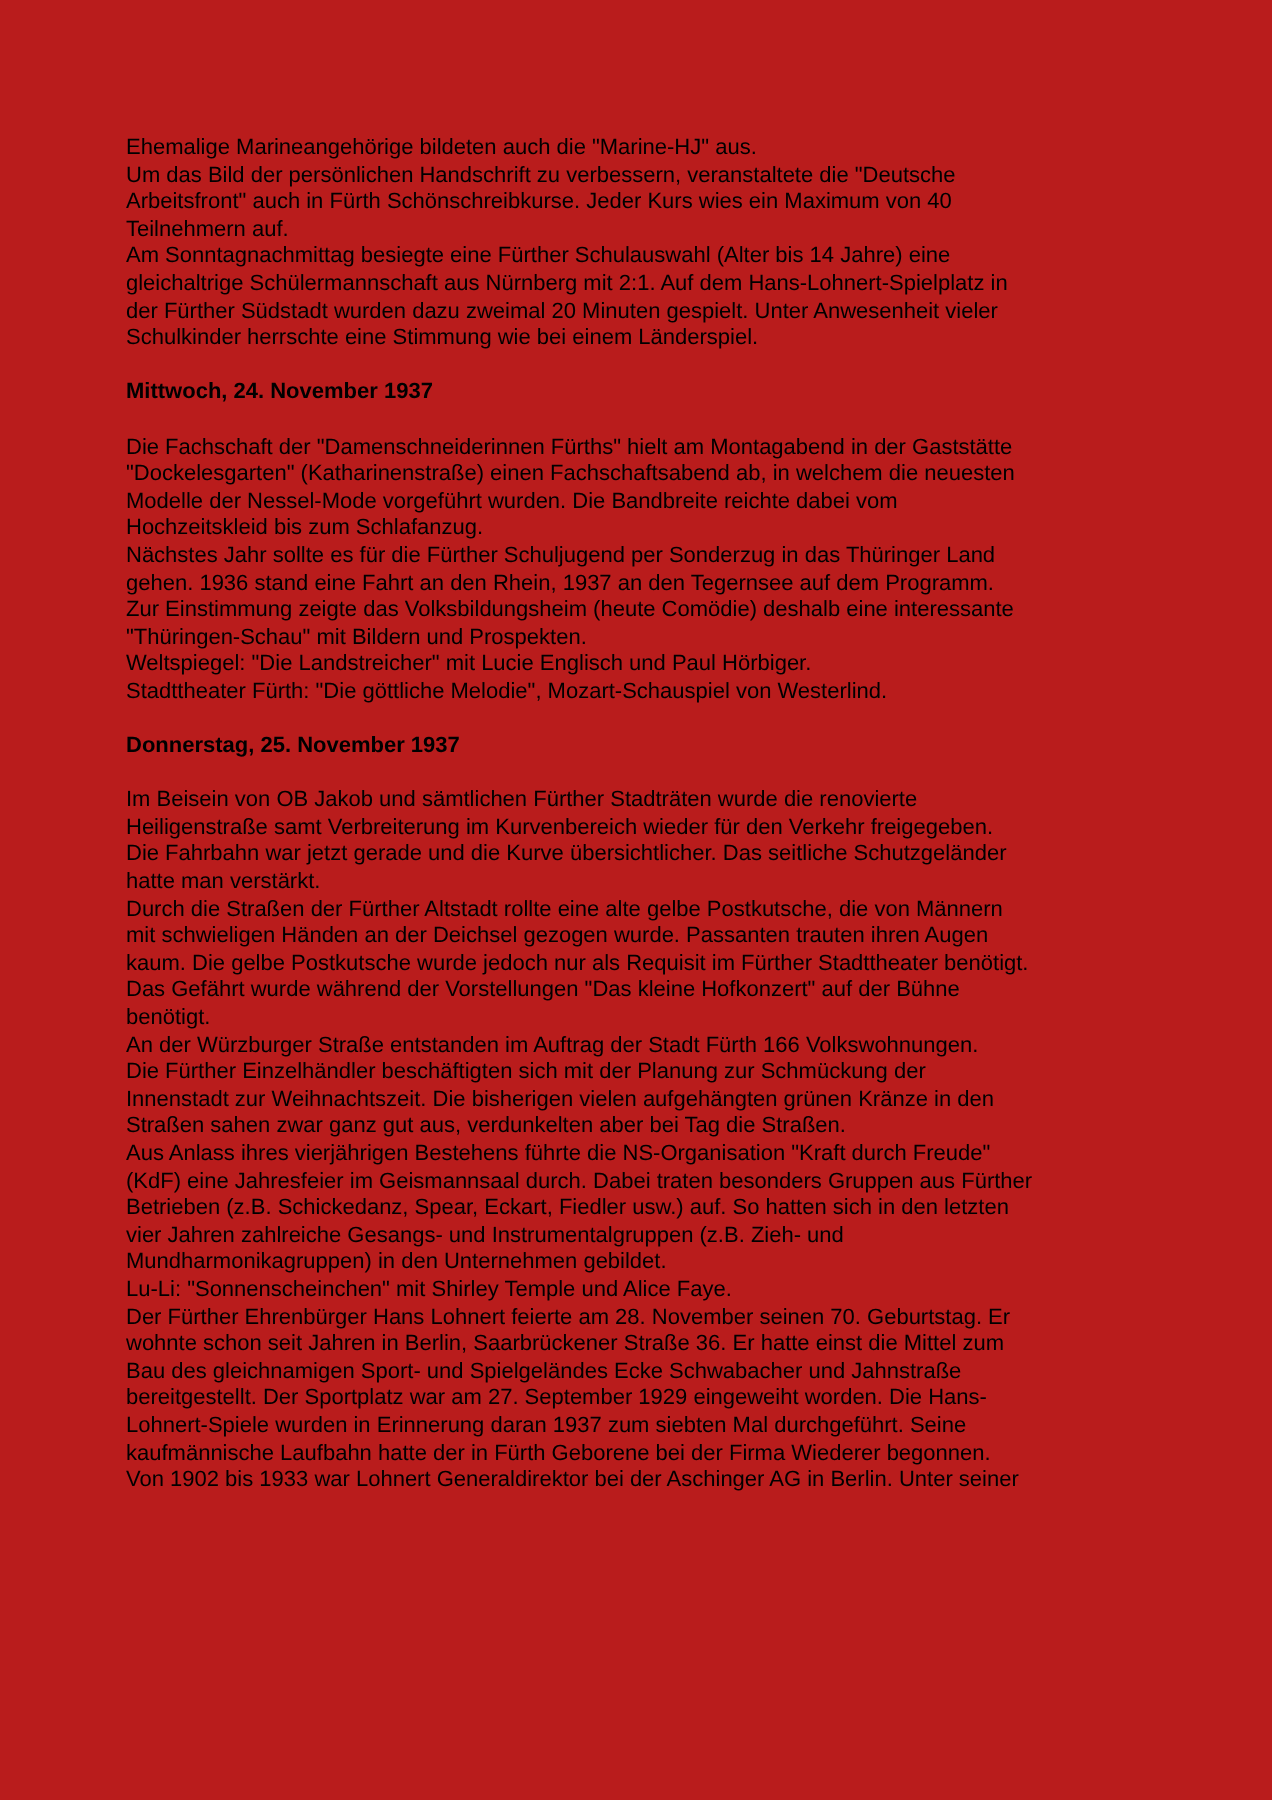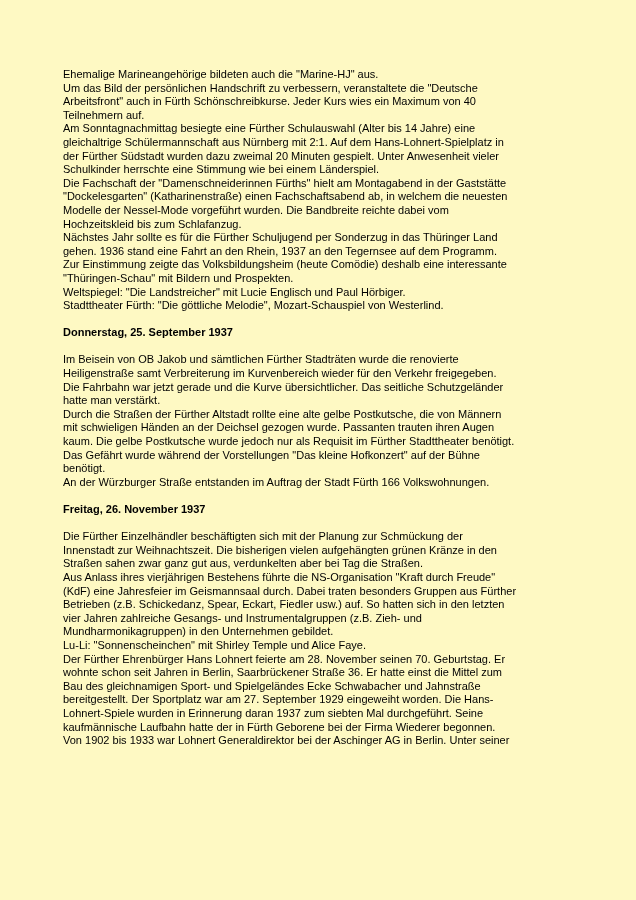--- a/index.html
+++ b/index.html
@@ -8,21 +8,21 @@
     background: #ffffff;
   }
   body {
     width: 636px;
     height: 900px;
     overflow: hidden;
   }
   .page {
     width: 636px;
     height: 900px;
-    background: #fef9c3;
+    background: #b91c1c;
     box-sizing: border-box;
     padding: 68px 0 0 63px;
   }
   .content {
     width: 540px;
     color: #000000;
     font-family: "Liberation Sans", "DejaVu Sans", sans-serif;
     font-size: 11px;
     line-height: 13.6px;
   }
@@ -47,48 +47,48 @@
     <p class="body-paragraph">Ehemalige Marineangehörige bildeten auch die "Marine-HJ" aus.
 Um das Bild der persönlichen Handschrift zu verbessern, veranstaltete die "Deutsche
 Arbeitsfront" auch in Fürth Schönschreibkurse. Jeder Kurs wies ein Maximum von 40
 Teilnehmern auf.
 Am Sonntagnachmittag besiegte eine Fürther Schulauswahl (Alter bis 14 Jahre) eine
 gleichaltrige Schülermannschaft aus Nürnberg mit 2:1. Auf dem Hans-Lohnert-Spielplatz in
 der Fürther Südstadt wurden dazu zweimal 20 Minuten gespielt. Unter Anwesenheit vieler
 Schulkinder herrschte eine Stimmung wie bei einem Länderspiel.</p>
 
     <section>
+      <h2 class="section-heading">Mittwoch, 24. November 1937</h2>
       <p class="body-paragraph">Die Fachschaft der "Damenschneiderinnen Fürths" hielt am Montagabend in der Gaststätte
 "Dockelesgarten" (Katharinenstraße) einen Fachschaftsabend ab, in welchem die neuesten
 Modelle der Nessel-Mode vorgeführt wurden. Die Bandbreite reichte dabei vom
 Hochzeitskleid bis zum Schlafanzug.
 Nächstes Jahr sollte es für die Fürther Schuljugend per Sonderzug in das Thüringer Land
 gehen. 1936 stand eine Fahrt an den Rhein, 1937 an den Tegernsee auf dem Programm.
 Zur Einstimmung zeigte das Volksbildungsheim (heute Comödie) deshalb eine interessante
 "Thüringen-Schau" mit Bildern und Prospekten.
 Weltspiegel: "Die Landstreicher" mit Lucie Englisch und Paul Hörbiger.
 Stadttheater Fürth: "Die göttliche Melodie", Mozart-Schauspiel von Westerlind.</p>
     </section>
 
     <section>
-      <h2 class="section-heading">Donnerstag, 25. September 1937</h2>
+      <h2 class="section-heading">Donnerstag, 25. November 1937</h2>
       <p class="body-paragraph">Im Beisein von OB Jakob und sämtlichen Fürther Stadträten wurde die renovierte
 Heiligenstraße samt Verbreiterung im Kurvenbereich wieder für den Verkehr freigegeben.
 Die Fahrbahn war jetzt gerade und die Kurve übersichtlicher. Das seitliche Schutzgeländer
 hatte man verstärkt.
 Durch die Straßen der Fürther Altstadt rollte eine alte gelbe Postkutsche, die von Männern
 mit schwieligen Händen an der Deichsel gezogen wurde. Passanten trauten ihren Augen
 kaum. Die gelbe Postkutsche wurde jedoch nur als Requisit im Fürther Stadttheater benötigt.
 Das Gefährt wurde während der Vorstellungen "Das kleine Hofkonzert" auf der Bühne
 benötigt.
 An der Würzburger Straße entstanden im Auftrag der Stadt Fürth 166 Volkswohnungen.</p>
     </section>
 
     <section>
-      <h2 class="section-heading">Freitag, 26. November 1937</h2>
       <p class="body-paragraph">Die Fürther Einzelhändler beschäftigten sich mit der Planung zur Schmückung der
 Innenstadt zur Weihnachtszeit. Die bisherigen vielen aufgehängten grünen Kränze in den
 Straßen sahen zwar ganz gut aus, verdunkelten aber bei Tag die Straßen.
 Aus Anlass ihres vierjährigen Bestehens führte die NS-Organisation "Kraft durch Freude"
 (KdF) eine Jahresfeier im Geismannsaal durch. Dabei traten besonders Gruppen aus Fürther
 Betrieben (z.B. Schickedanz, Spear, Eckart, Fiedler usw.) auf. So hatten sich in den letzten
 vier Jahren zahlreiche Gesangs- und Instrumentalgruppen (z.B. Zieh- und
 Mundharmonikagruppen) in den Unternehmen gebildet.
 Lu-Li: "Sonnenscheinchen" mit Shirley Temple und Alice Faye.</p>
     </section>

